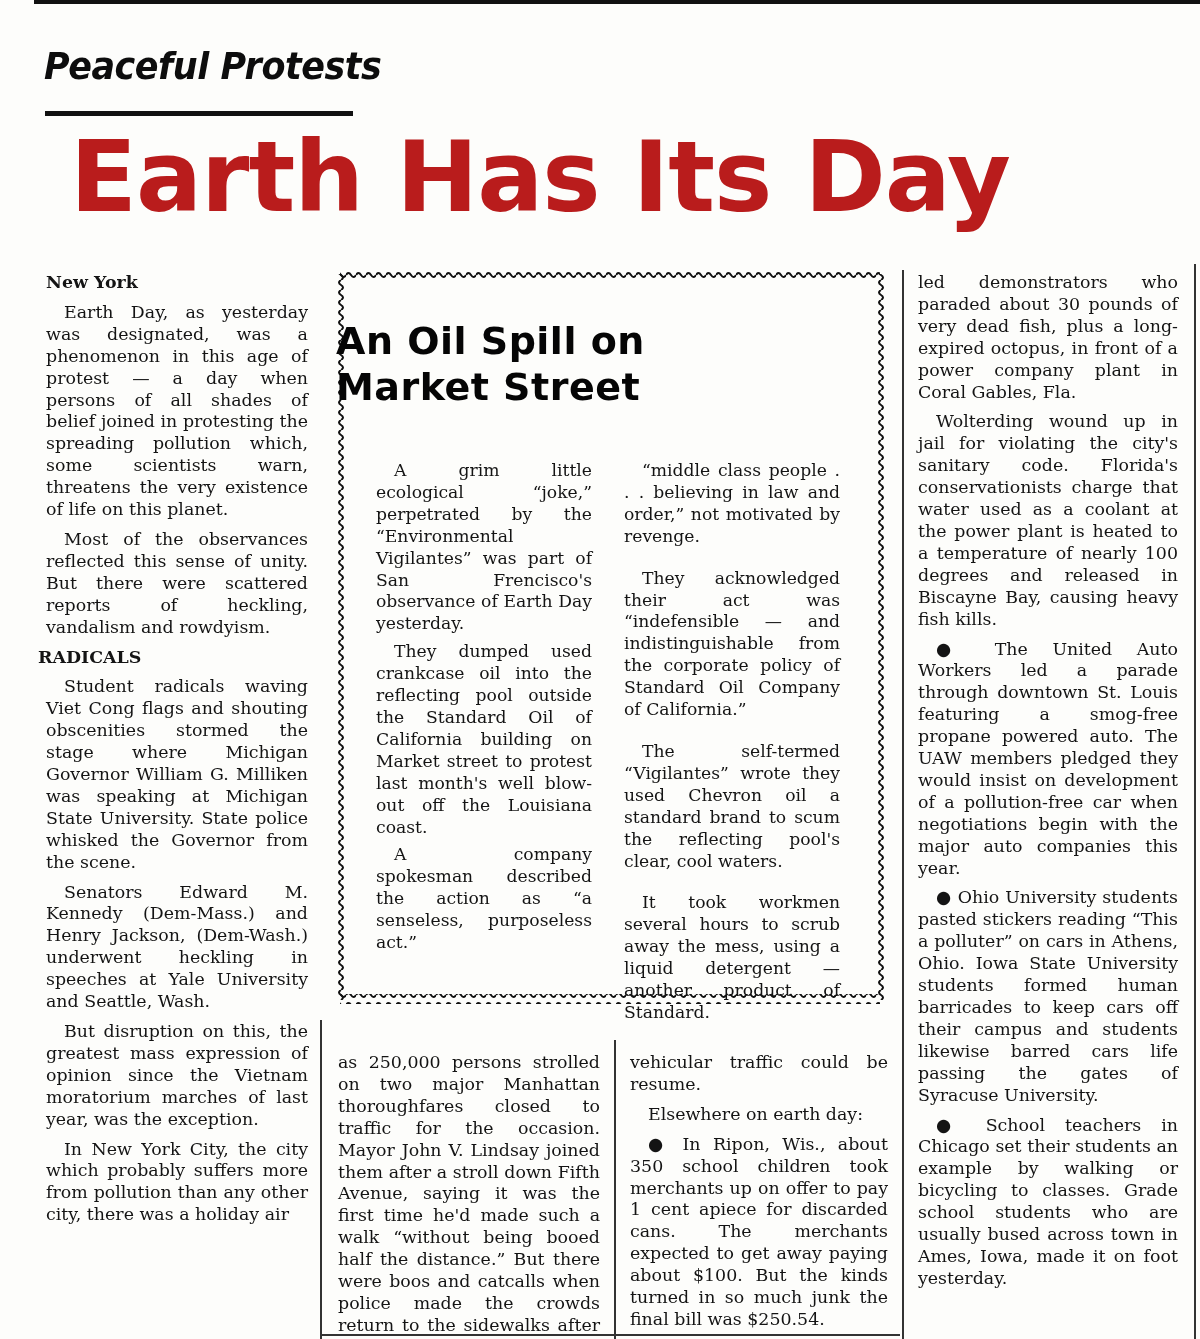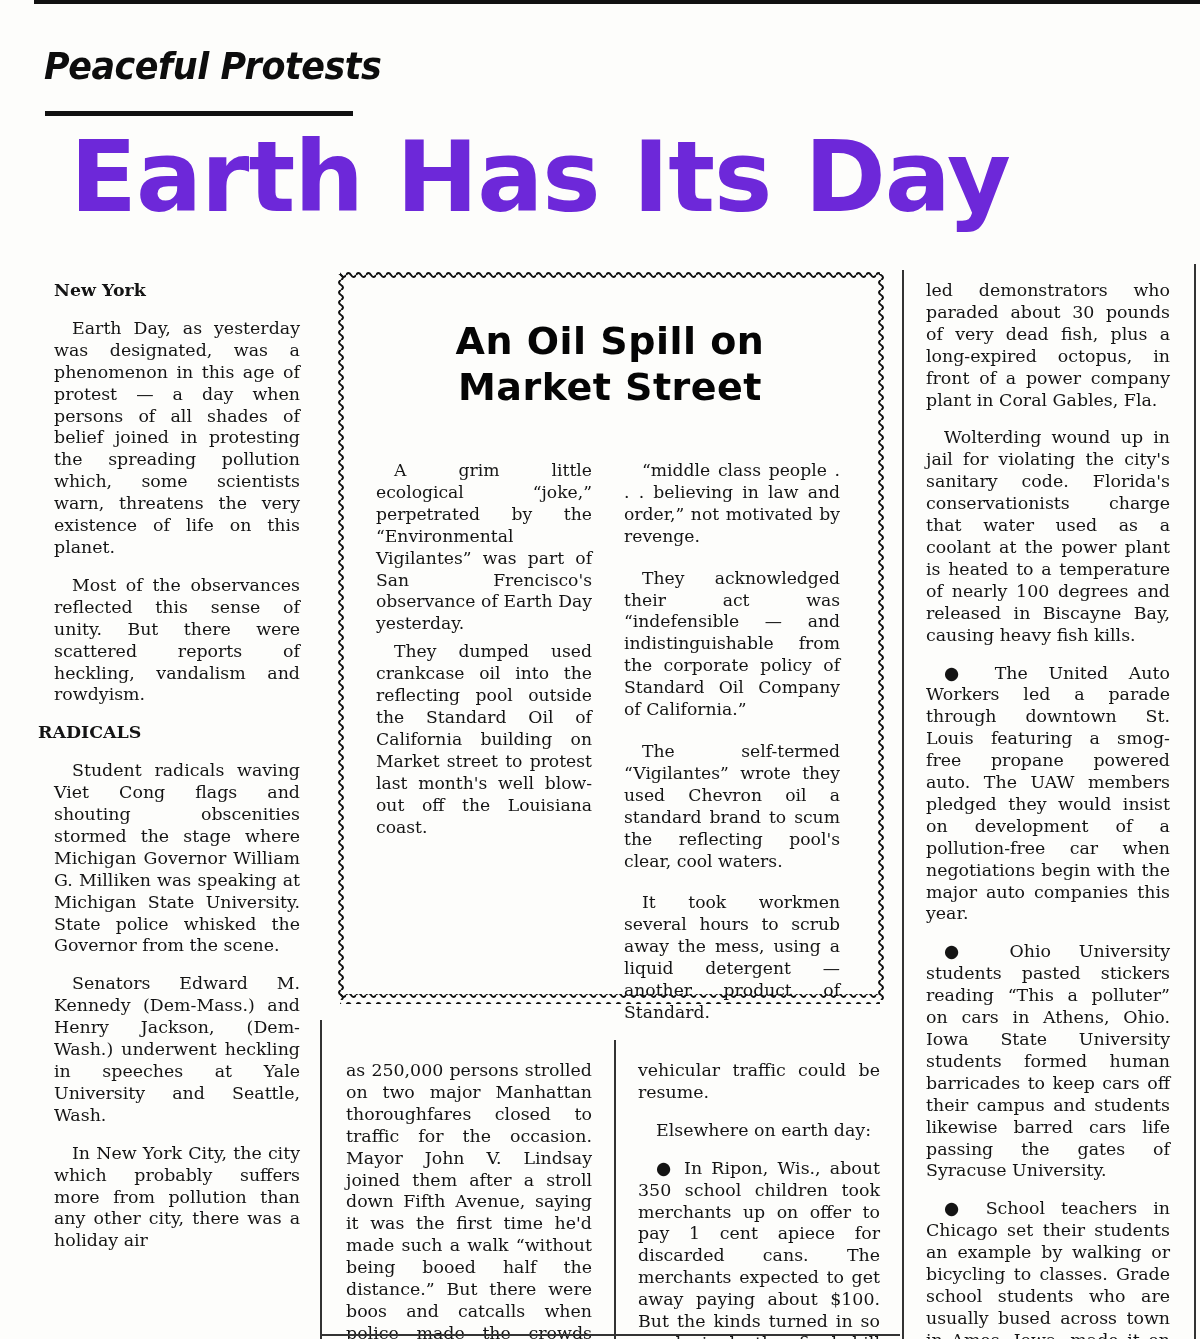--- a/index.html
+++ b/index.html
@@ -11,41 +11,41 @@
   .top-rule { position: absolute; left: 34px; top: 0; width: 1166px; height: 4px; background: #111; }
   .kicker {
     position: absolute; left: 44px; top: 44px;
     font-family: "DejaVu Sans", sans-serif; font-weight: bold; font-style: italic;
     font-size: 38px; letter-spacing: -0.5px; color: #0d0d0d; transform: scaleX(0.92); transform-origin: left;
   }
   .kicker-rule { position: absolute; left: 45px; top: 111px; width: 308px; height: 5px; background: #111; }
   .headline {
     position: absolute; left: 70px; top: 128px;
     font-family: "DejaVu Sans", sans-serif; font-weight: bold;
-    font-size: 98px; letter-spacing: -1px; color: #6d28d9; line-height: 1; white-space: nowrap;
+    font-size: 98px; letter-spacing: -1px; color: #b91c1c; line-height: 1; white-space: nowrap;
   }
   .col { position: absolute; font-size: 17.4px; line-height: 21.9px; text-align: justify; }
-  .col p { margin: 16px; text-indent: 18px; }
+  .col p { margin: 8px; text-indent: 18px; }
   .col p.noindent { text-indent: 0; }
   .dateline { font-weight: bold; font-size: 17.4px; }
   .subhead { text-align: left; font-weight: bold; font-size: 17.4px; margin: 4px 0 !important; text-indent: 0 !important; }
   .col1 { left: 38px; top: 264px; width: 278px; }
   .col4 { left: 910px; top: 264px; width: 276px; }
   .col4-rule { position: absolute; left: 1194px; top: 264px; width: 1.5px; height: 1075px; background: #333; }
   .col2b { left: 330px; top: 1044px; width: 278px; }
   .col3b { left: 622px; top: 1044px; width: 274px; }
   .v-rule { position: absolute; width: 1.5px; background: #333; }
   .h-rule { position: absolute; height: 1.5px; background: #333; }
 
   .box {
     position: absolute; left: 336px; top: 270px; width: 548px; height: 736px;
   }
   .box svg.border { position: absolute; left: 0; top: 0; }
   .box-head {
-    position: absolute; left: 0; top: 48px; width: 548px; text-align: center;
+    position: absolute; left: 0; top: 48px; width: 548px; text-align: left;
     font-family: "DejaVu Sans", sans-serif; font-weight: bold; font-size: 38px;
     line-height: 46px; letter-spacing: 0.5px; color: #050505;
   }
   .box-col { position: absolute; top: 184px; width: 228px; font-size: 17.2px; line-height: 21.9px; text-align: justify; }
   .box-col p { margin: 6px; text-indent: 18px; }
   .box-col.c1 { left: 34px; }
   .box-col.c2 { left: 282px; }
   .gap { height: 8px; }
 </style>
 </head>
@@ -56,20 +56,21 @@
 <div class="kicker-rule"></div>
 <div class="headline">Earth Has Its Day</div>
 
 <div class="col col1">
   <p class="noindent dateline">New York</p>
   <p>Earth Day, as yesterday was designated, was a phenomenon in this age of protest — a day when persons of all shades of belief joined in protesting the spreading pollution which, some scientists warn, threatens the very existence of life on this planet.</p>
   <p>Most of the observances reflected this sense of unity. But there were scattered reports of heckling, vandalism and rowdyism.</p>
   <p class="subhead">RADICALS</p>
   <p>Student radicals waving Viet Cong flags and shouting obscenities stormed the stage where Michigan Governor William G. Milliken was speaking at Michigan State University. State police whisked the Governor from the scene.</p>
   <p>Senators Edward M. Kennedy (Dem-Mass.) and Henry Jackson, (Dem-Wash.) underwent heckling in speeches at Yale University and Seattle, Wash.</p>
+  <p>But disruption on this, the greatest mass expression of opinion since the Vietnam moratorium marches of last year, was the exception.</p>
   <p>In New York City, the city which probably suffers more from pollution than any other city, there was a holiday air</p>
 </div>
 
 <div class="v-rule" style="left:320px; top:1020px; height:319px;"></div>
 
 <div class="box">
   <svg class="border" width="548" height="736" viewBox="0 0 548 736">
     <defs>
       <pattern id="waveH" width="10" height="10" patternUnits="userSpaceOnUse">
         <path d="M0 5 Q2.5 1 5 5 T10 5" fill="none" stroke="#111" stroke-width="2"></path>
@@ -83,20 +84,21 @@
     <rect x="0" y="4" width="10" height="726" fill="url(#waveV)"></rect>
     <rect x="538" y="4" width="10" height="726" fill="url(#waveV)"></rect>
   </svg>
   <div class="box-head">
     <div>An Oil Spill on</div>
     <div>Market Street</div>
   </div>
   <div class="box-col c1">
     <p>A grim little ecological “joke,” perpetrated by the “Environmental Vigilantes” was part of San Frencisco's observance of Earth Day yesterday.</p>
     <p>They dumped used crankcase oil into the reflecting pool outside the Standard Oil of California building on Market street to protest last month's well blow-out off the Louisiana coast.</p>
+    <p>A company spokesman described the action as “a senseless, purposeless act.”</p>
   </div>
   <div class="box-col c2">
     <p>“middle class people . . . believing in law and order,” not motivated by revenge.</p>
     <div class="gap"></div>
     <p>They acknowledged their act was “indefensible — and indistinguishable from the corporate policy of Standard Oil Company of California.”</p>
     <div class="gap"></div>
     <p>The self-termed “Vigilantes” wrote they used Chevron oil a standard brand to scum the reflecting pool's clear, cool waters.</p>
     <div class="gap"></div>
     <p>It took workmen several hours to scrub away the mess, using a liquid detergent — another product of Standard.</p>
   </div>

